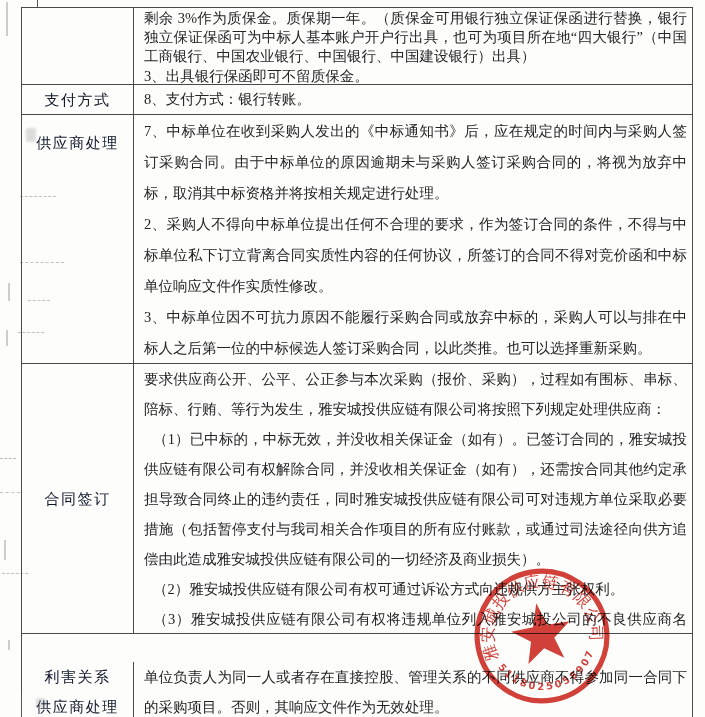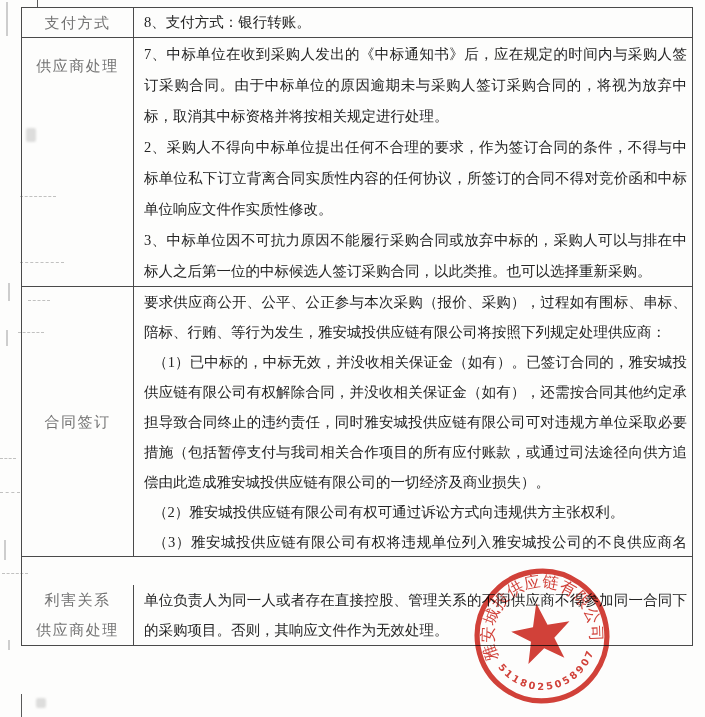--- a/index.html
+++ b/index.html
@@ -20,21 +20,21 @@
     box-sizing:border-box;
     background:transparent;
   }
   .t-row{display:flex;box-sizing:border-box;border-bottom:1px solid #4a4a4a;}
   .t-row:last-child{border-bottom:none;}
   .cell{box-sizing:border-box;overflow:hidden;}
   .label-cell{
     width:112px;flex:0 0 112px;
     border-right:1px solid #4a4a4a;
     display:flex;flex-direction:column;align-items:center;justify-content:center;
-    font-size:15px;letter-spacing:1.5px;line-height:30px;color:#737373;
+    font-size:15px;letter-spacing:1.5px;line-height:30px;color:#0f172a;
   }
   .content-cell{
     flex:1;padding:0 5px 0 10px;
     font-size:14.5px;color:#242424;
     text-align:justify;text-justify:inter-character;
     word-break:break-all;
   }
   .content-cell p{margin:0;padding:0;}
   .p-indent{text-indent:9px;}
   
@@ -59,20 +59,27 @@
   .hdash{height:0;border-top:1px dashed rgba(95,95,95,.38);filter:blur(.2px);}
   .blob{background:rgba(110,110,110,.22);filter:blur(.8px);border-radius:2px;}
 </style>
 </head>
 <body>
 
 <div class="page">
 
   <div class="doc-table">
 
+    <div class="t-row r0">
+      <div class="cell label-cell"></div>
+      <div class="cell content-cell">
+        <p>剩余 3%作为质保金。质保期一年。（质保金可用银行独立保证保函进行替换，银行独立保证保函可为中标人基本账户开户行出具，也可为项目所在地“四大银行”（中国工商银行、中国农业银行、中国银行、中国建设银行）出具）</p>
+        <p>3、出具银行保函即可不留质保金。</p>
+      </div>
+    </div>
 
     <div class="t-row r1">
       <div class="cell label-cell">
         <div>支付方式</div>
       </div>
       <div class="cell content-cell">
         <p>8、支付方式：银行转账。</p>
       </div>
     </div>
 

